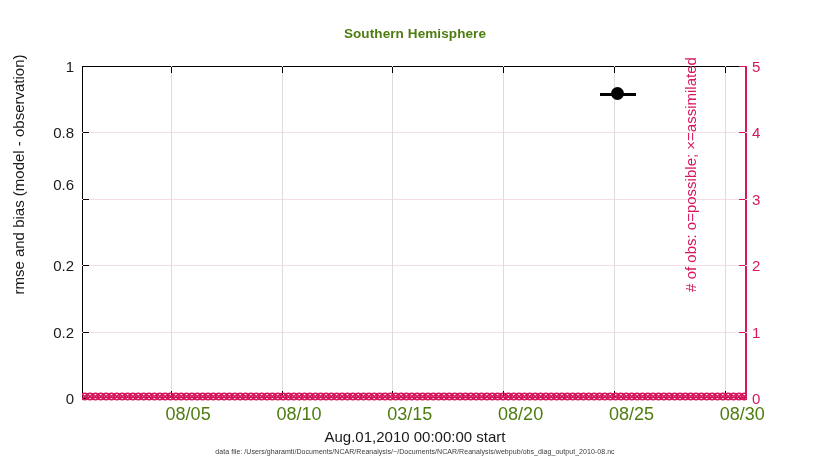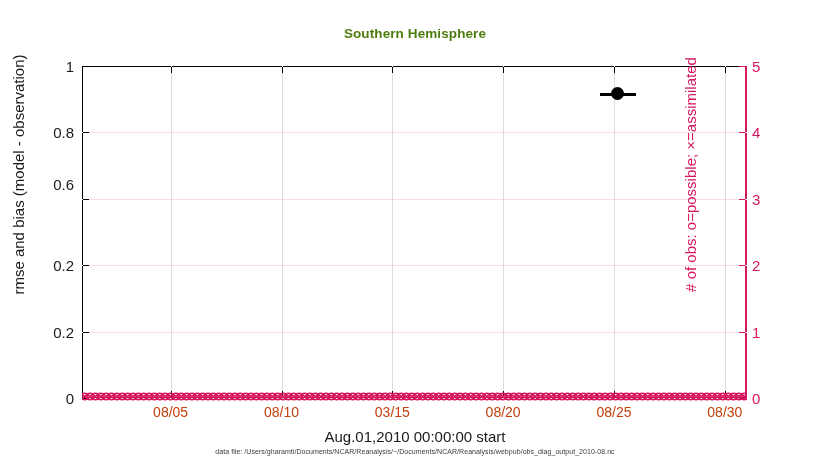--- a/index.html
+++ b/index.html
@@ -123,23 +123,23 @@
     width: 40px;
     text-align: left;
     font-size: 15px;
     color: #d6175e;
     transform: translateY(-50%);
     left: 752px;
   }
   .xtick-lbl {
     position: absolute;
     width: 80px;
-    text-align: center;
-    font-size: 14px;
-    color: #c2410c;
+    text-align: right;
+    font-size: 18px;
+    color: #4d7c0f;
     top: 404px;
     transform: translateX(-50%);
   }
 
   
   #ylabel-left-title {
     position: absolute;
     left: -152px;
     top: 166px;
     width: 340px;

